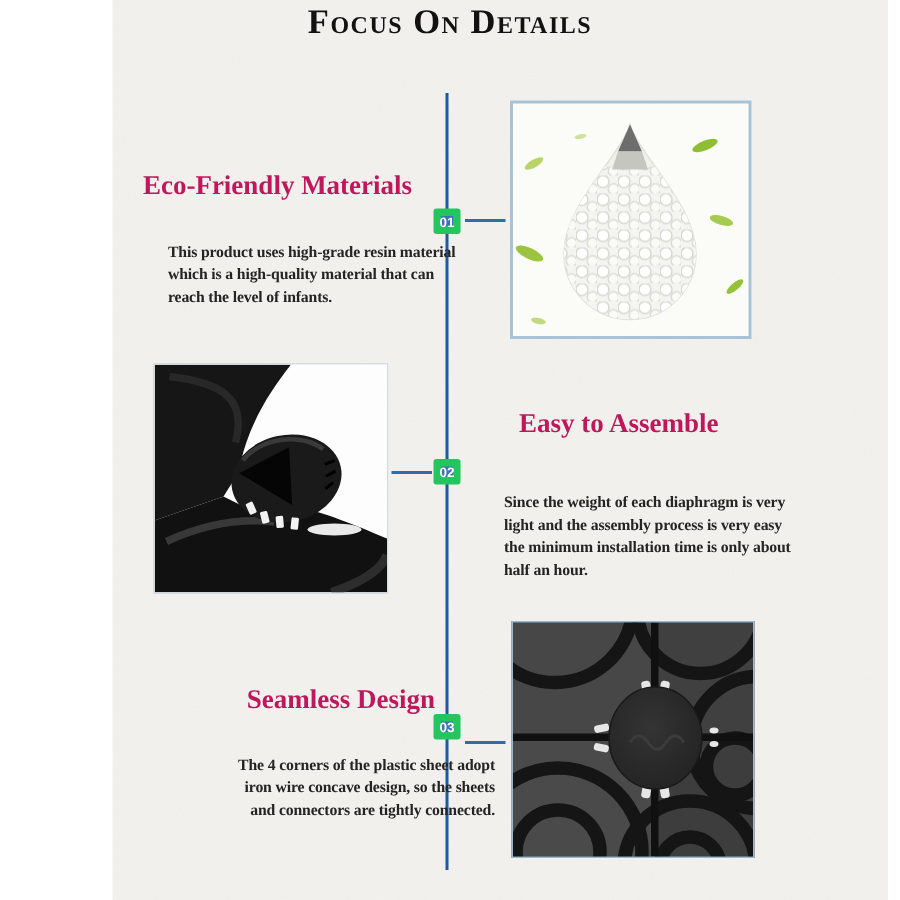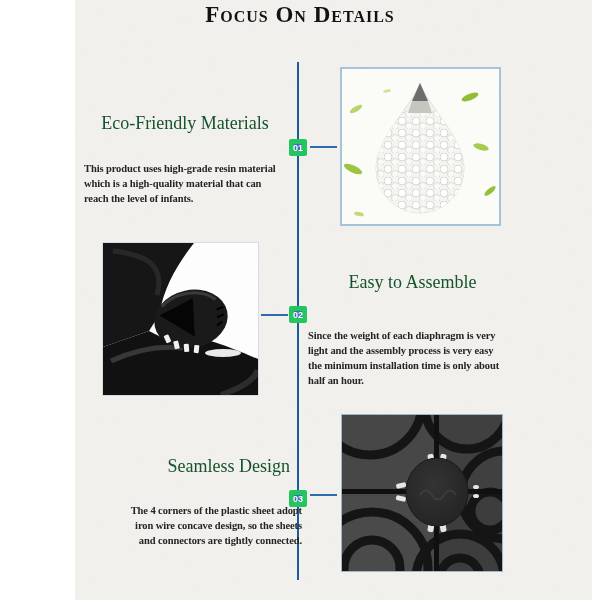--- a/index.html
+++ b/index.html
@@ -43,40 +43,41 @@
     background: #3a72b4;
     border: 5px solid #22c55e;
     border-radius: 2px;
     color: #ffffff;
     font-family: "Liberation Sans", sans-serif;
     font-size: 9px; font-weight: 700;
     display: flex; align-items: center; justify-content: center;
   }
   .badge.b1 { top: 139px; }
   .badge.b2 { top: 306px; }
-  .badge.b3 { top: 490px; }
+  .badge.b3 { top: 476px; }
 
   
   .sec-heading {
     position: absolute;
-    font-size: 18px; font-weight: 400;
+    font-size: 18px; font-weight: 700;
     text-align: center;
-    color: #14532d;
+    color: #be185d;
     white-space: nowrap;
   }
   .sec-heading.h1 { left: 75px;  top: 113px; width: 220px; }
   .sec-heading.h2 { left: 315px; top: 272px; width: 195px; }
   .sec-heading.h3 { left: 90px;  top: 456px; width: 200px; text-align: right; }
   .sec-body {
     position: absolute;
     font-size: 10.5px; font-weight: 700;
     line-height: 15px;
     letter-spacing: -0.1px;
     color: #242424;
     white-space: pre-line;
+    margin-left: 28px;
   }
   .sec-body.t1 { left: 84px;  top: 161px; width: 230px; text-align: left; }
   .sec-body.t2 { left: 308px; top: 328px; width: 240px; text-align: left; }
   .sec-body.t3 { left: 80px;  top: 503px; width: 222px; text-align: right; }
 
   
   .img-panel { position: absolute; overflow: hidden; }
   .img-panel.p1 {
     left: 340px; top: 67px; width: 161px; height: 159px;
     background: #fbfbf8;

